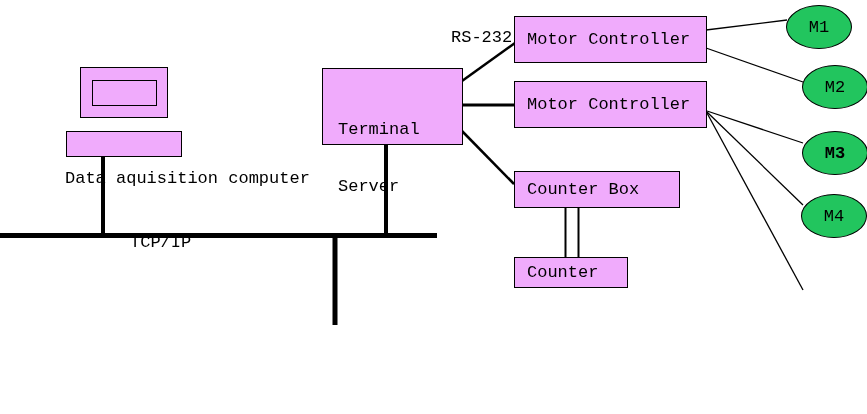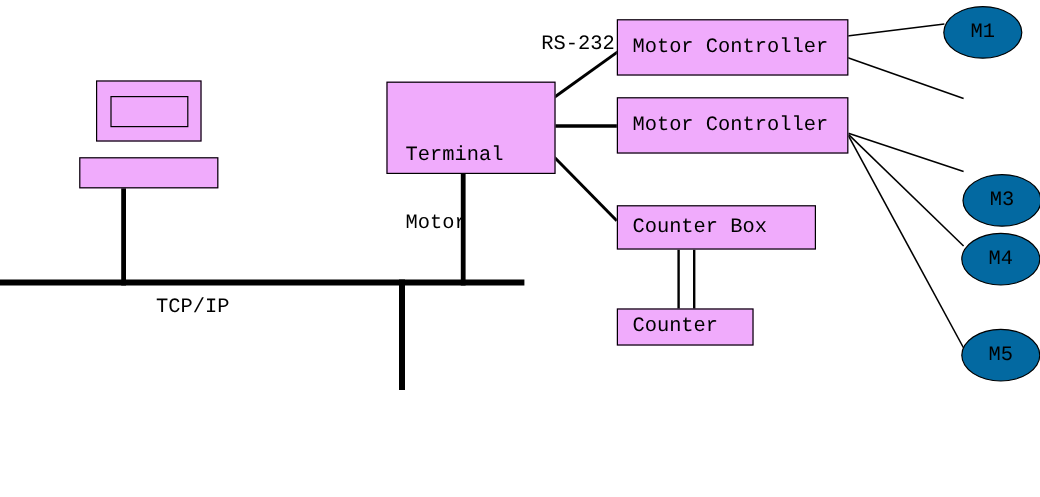--- a/index.html
+++ b/index.html
@@ -42,21 +42,21 @@
     line-height: 19px;
     white-space: pre;
   }
   .motor {
     position: absolute;
     width: 66px;
     height: 44px;
     border: 1px solid #000000;
     border-radius: 50%;
     box-sizing: border-box;
-    background: #0369a1;
+    background: #22c55e;
     display: flex;
     align-items: center;
     justify-content: center;
   }
   .float-label {
     position: absolute;
     white-space: nowrap;
   }
 </style>
 </head>
@@ -84,28 +84,29 @@
 
     <line x1="565.5" y1="208" x2="565.5" y2="258" stroke="#000" stroke-width="2"></line>
     <line x1="578.5" y1="208" x2="578.5" y2="258" stroke="#000" stroke-width="2"></line>
   </svg>
 
   <div>
     <div class="box" style="left:80px; top:67px; width:88px; height:51px;"></div>
     <div class="box" style="left:92px; top:80px; width:65px; height:26px;"></div>
     <div class="box" style="left:66px; top:131px; width:116px; height:26px;"></div>
   </div>
+  <div class="float-label" style="left:65px; top:169px;">Data aquisition computer</div>
 
-  <div class="float-label" style="left:130px; top:247px;">TCP/IP</div>
+  <div class="float-label" style="left:130px; top:233px;">TCP/IP</div>
   <div class="float-label" style="left:435px; top:28px;margin-left:16px;">RS-232</div>
 
   <div class="box" style="left:322px; top:68px; width:141px; height:77px;font-family:Liberation Mono, monospace;">
     <div class="multiline" style="padding:13px 0 0 15px;">
       <div>Terminal</div>
-      <div>Motor</div>
+      <div>Server</div>
     </div>
   </div>
 
   <div class="box node" style="left:514px; top:16px; width:193px; height:47px;">
     <span class="lbl">Motor Controller</span>
   </div>
   <div class="box node" style="left:514px; top:81px; width:193px; height:47px;">
     <span class="lbl">Motor Controller</span>
   </div>
 
@@ -113,23 +114,23 @@
     <span class="lbl">Counter Box</span>
   </div>
   <div class="box node" style="left:514px; top:257px; width:114px; height:31px;">
     <span class="lbl">Counter</span>
   </div>
 
 
   <div class="motor" style="left:786px; top:5px;">
     <span>M1</span>
   </div>
-  <div class="motor" style="left:802px; top:145px;">
+  <div class="motor" style="left:802px; top:65px;">
+    <span>M2</span>
+  </div>
+  <div class="motor" style="left:802px; top:131px;font-weight:bold;">
     <span>M3</span>
   </div>
   <div class="motor" style="left:801px; top:194px;justify-content:center;">
     <span>M4</span>
   </div>
-  <div class="motor" style="left:801px; top:274px;">
-    <span>M5</span>
-  </div>
 
 </div>
 
 </body></html>

